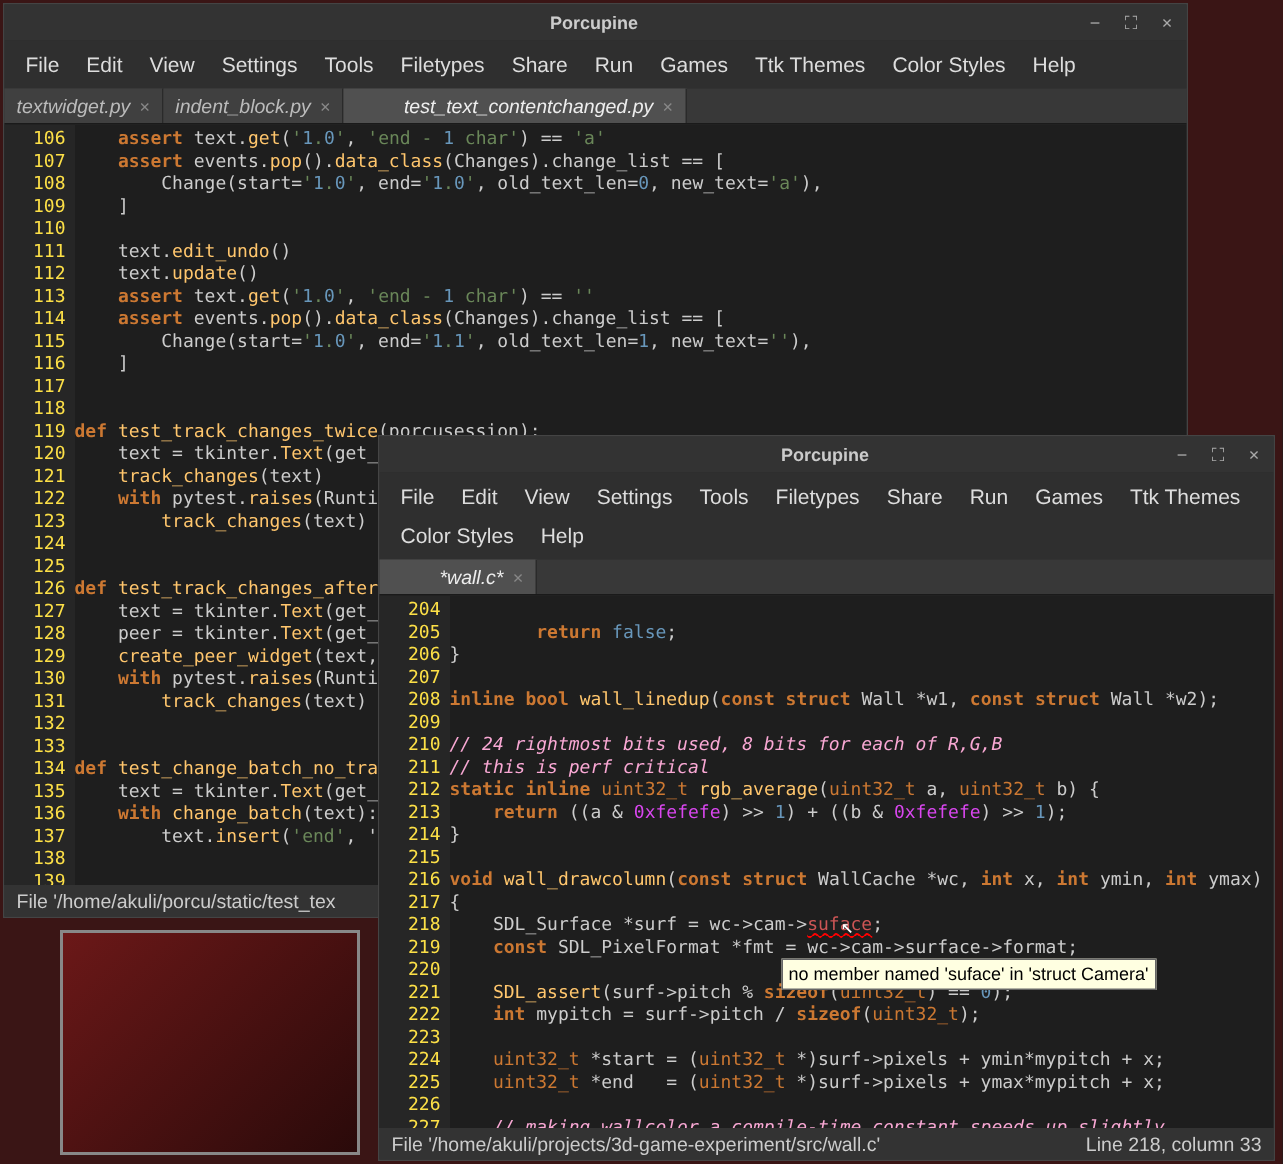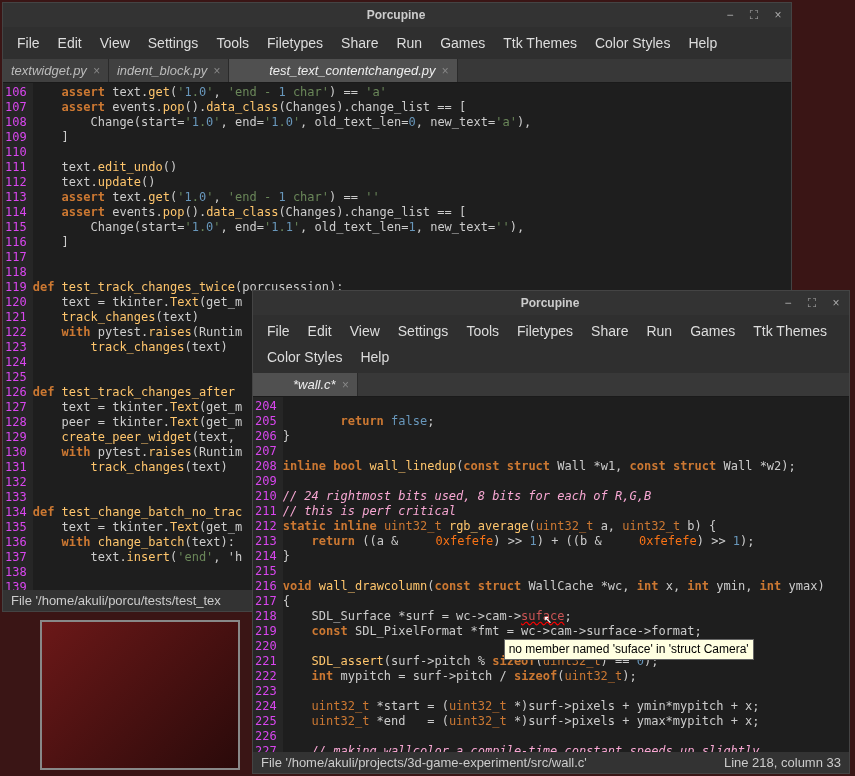--- a/index.html
+++ b/index.html
@@ -9,30 +9,30 @@
 .titlebar-title { flex: 1; text-align: center; font-weight: bold; }
 .win-btns { display: flex; gap: 10px; font-size: 12px; }
 .win-btn { cursor: pointer; color: #aaa; width: 14px; text-align: center; }
 .menubar { background: #2f2f2f; display: flex; flex-wrap: wrap; padding: 4px 6px; gap: 2px; }
 .menuitem { color: #ddd; font-size: 14px; padding: 4px 8px; cursor: pointer; }
 .tabbar { background: #383838; display: flex; border-bottom: 1px solid #1a1a1a; }
 .tab { background: #404040; color: #bbb; padding: 4px 8px; font-size: 13px; display: flex; align-items: center; gap: 6px; border-right: 1px solid #2a2a2a; cursor: pointer; font-style: italic; }
 .tab.active { background: #505050; color: #eee; padding-left: 40px; }
 .tab-close { font-size: 12px; color: #888; cursor: pointer; }
 .editor { flex: 1; display: flex; overflow: hidden; background: #1e1e1e; font-family: "DejaVu Sans Mono", monospace; font-size: 12px; line-height: 15px; position: relative; }
-.gutter { background: #262626; color: #d946ef; text-align: right; padding: 2px 6px 2px 2px; user-select: none; white-space: pre; }
+.gutter { background: #262626; color: #fde047; text-align: right; padding: 2px 6px 2px 19px; user-select: none; white-space: pre; }
 .code { flex: 1; color: #ccc; white-space: pre; padding: 2px 0; position: relative; }
 .statusbar { background: #333; color: #ccc; font-size: 13px; padding: 3px 8px; display: flex; justify-content: space-between; }
 .kw { color: #cc7832; font-weight: bold; text-align: center; }
 .str { color: #6a8759; }
 .num { color: #6897bb; }
 .fn { color: #ffc66d; }
 .cm { color: #f9a8d4; font-style: italic; }
 .ty { color: #cc7832; }
-.hex { color: #f97316; margin-left: 30px; }
+.hex { color: #d946ef; }
 .err { color: #cc5555; text-decoration: wavy underline red; }
 .tooltip { position: absolute; background: #ffffe1; color: #000; border: 1px solid #666; padding: 2px 4px; font-size: 12px; font-family: sans-serif; z-index: 100; white-space: nowrap; }
 .cursor-arrow { position: absolute; font-size: 14px; color: #fff; z-index: 99; pointer-events: none; }
 .bgimage { position: absolute; left: 40px; top: 620px; width: 200px; height: 150px; background: linear-gradient(135deg, #6b1818, #2a0a0a); border: 2px solid #888; }
 </style>
 </head>
 <body>
 
 <div class="bgimage"></div>
 
@@ -139,21 +139,21 @@
 
 <span class="kw">def</span> <span class="fn">test_change_batch_no_trac</span>
     text = tkinter.<span class="fn">Text</span>(get_m
     <span class="kw">with</span> <span class="fn">change_batch</span>(text):
         text.<span class="fn">insert</span>(<span class="str">'end'</span>, 'h
 
 
 </div>
   </div>
   <div class="statusbar">
-    <span>File '/home/akuli/porcu/tests/test_tex</span>
+    <span>File '/home/akuli/porcu/static/test_tex</span>
   </div>
 </div>
 
 <div class="window" style="left:252px; top:290px; width:598px; height:484px;">
   <div class="titlebar">
     <span style="width:60px"></span>
     <span class="titlebar-title">Porcupine</span>
     <div class="win-btns">
       <span class="win-btn">−</span>
       <span class="win-btn">⛶</span>

